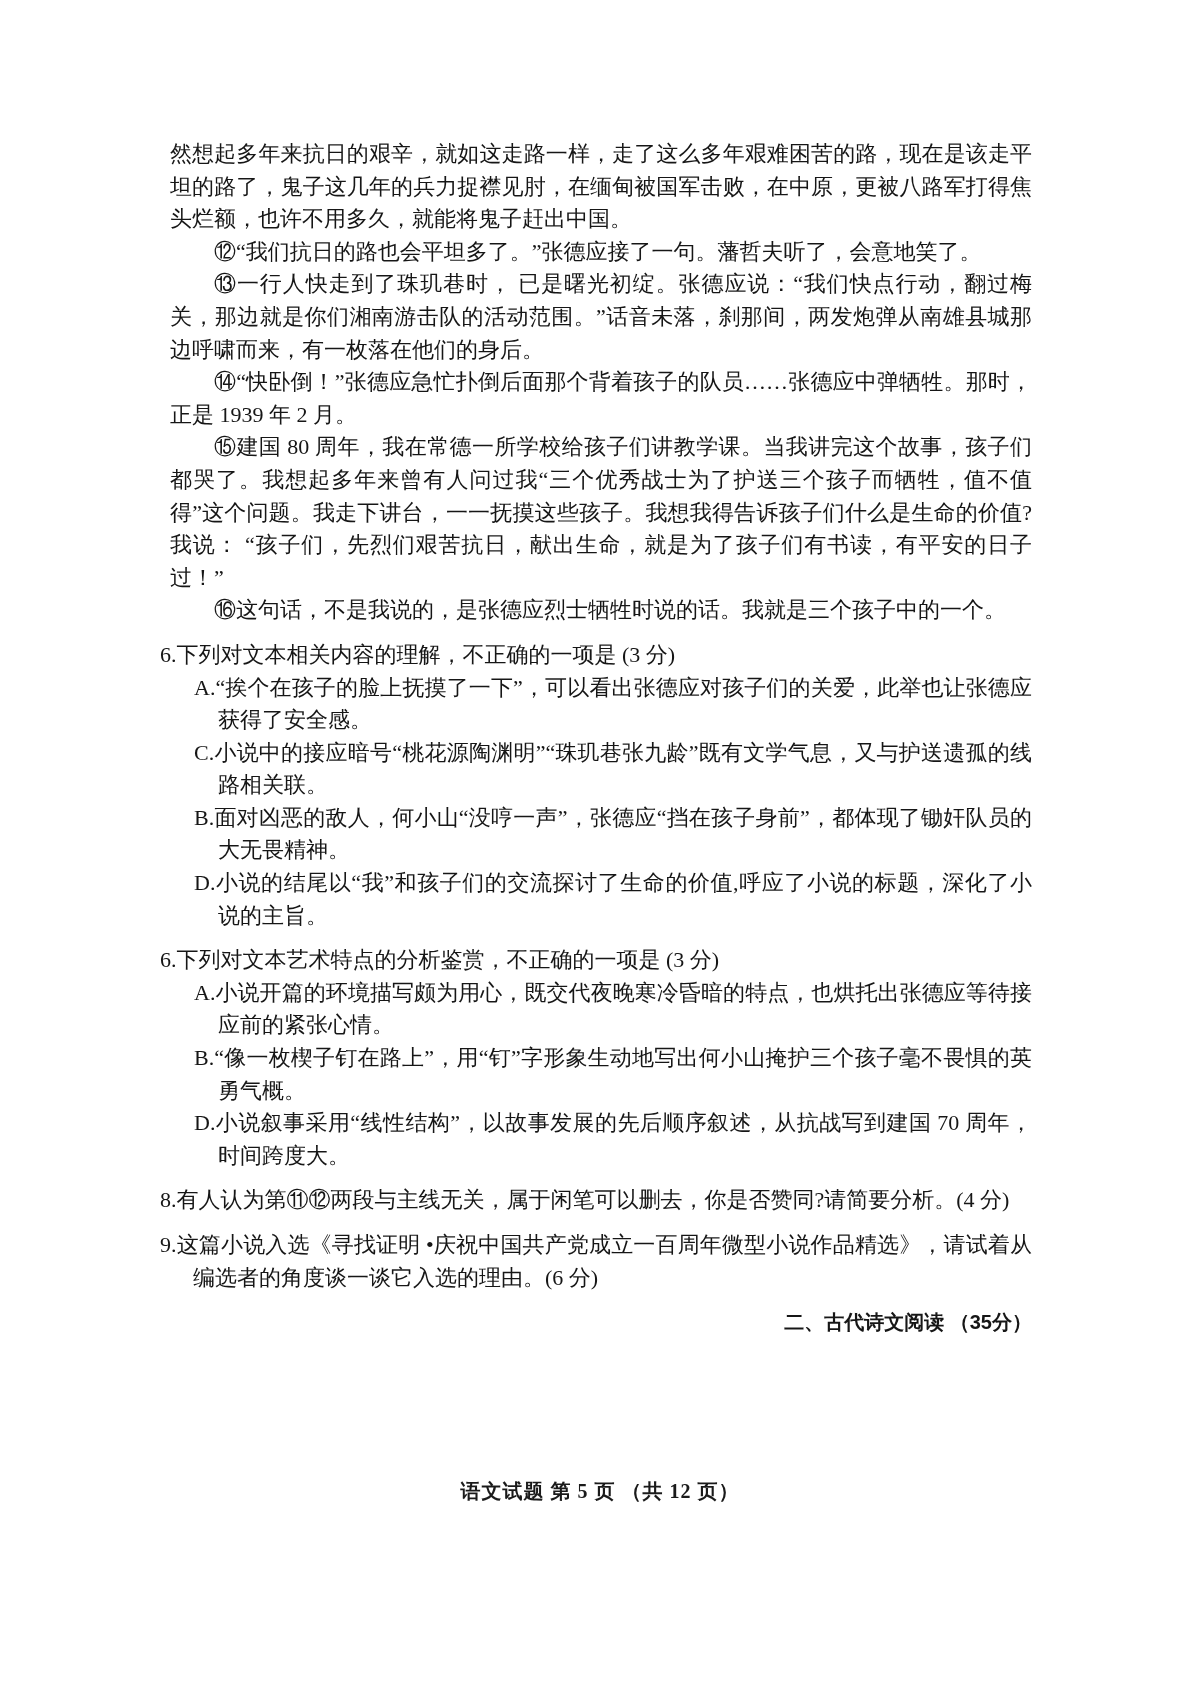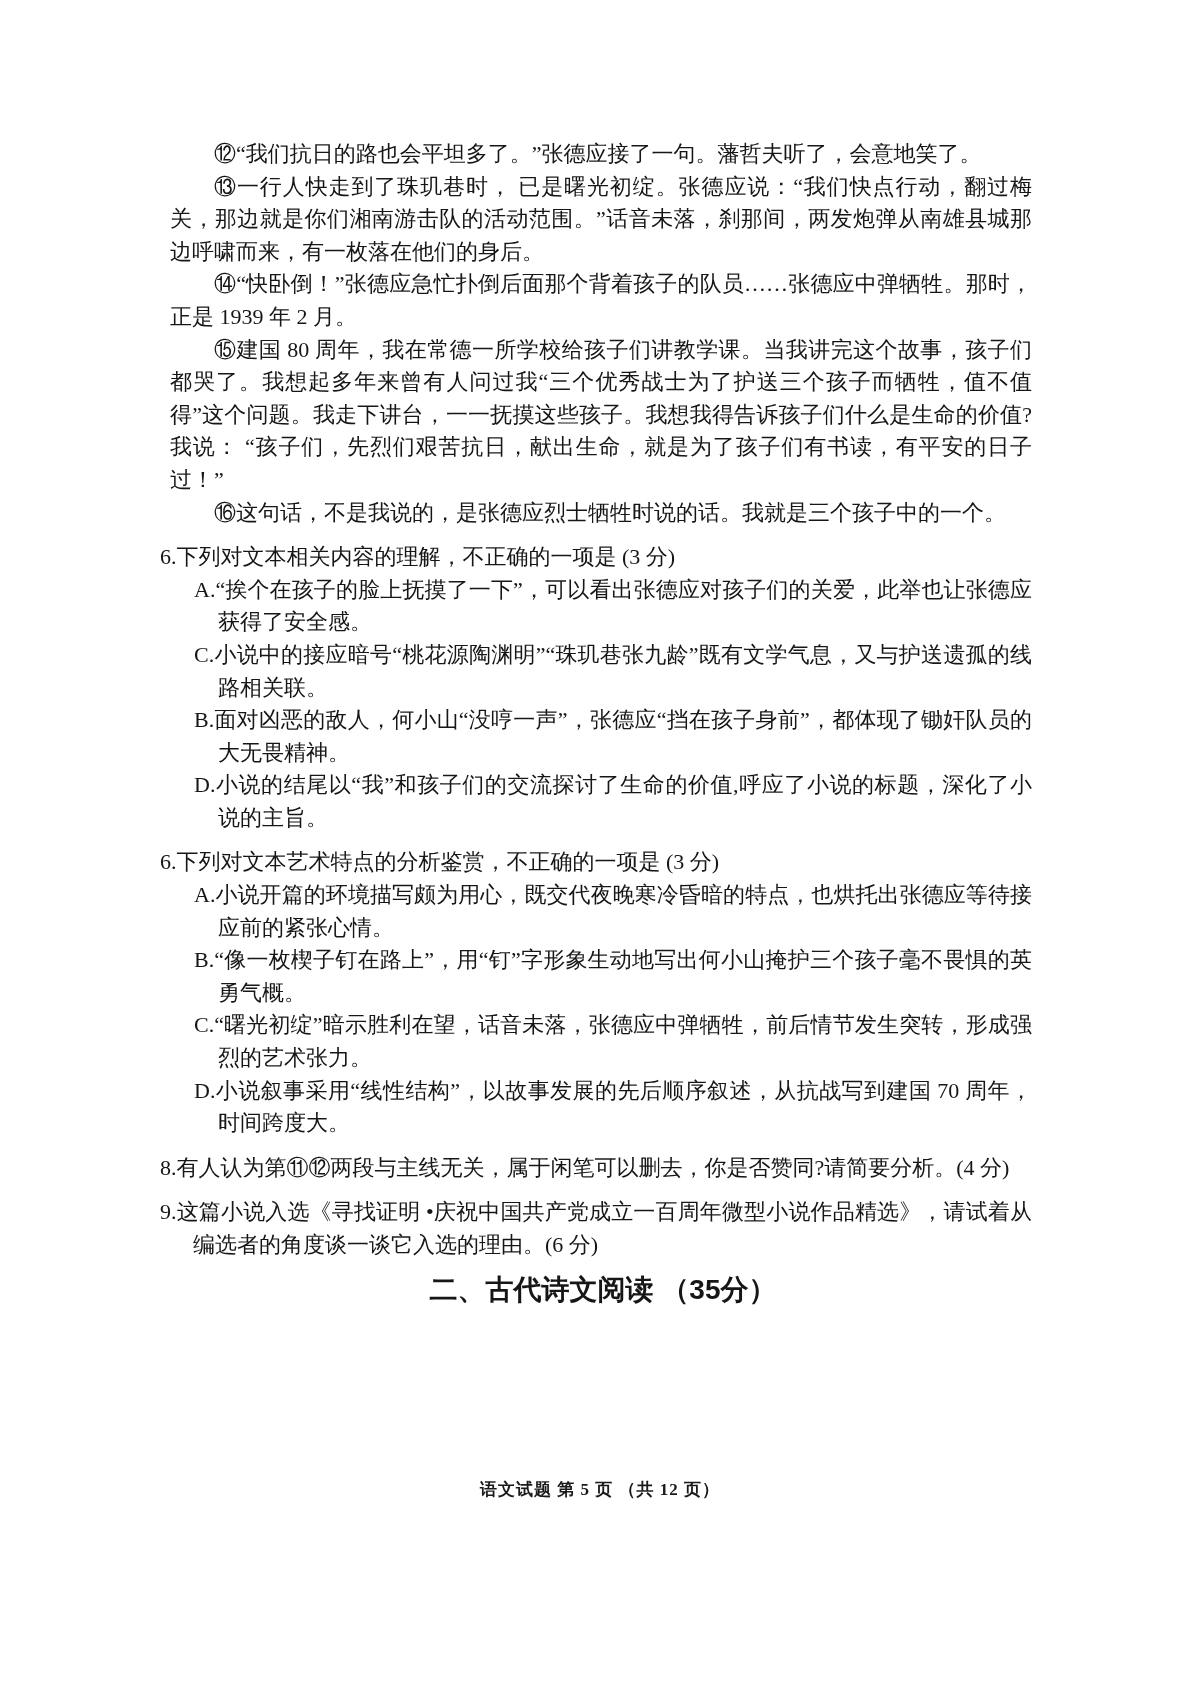--- a/index.html
+++ b/index.html
@@ -45,62 +45,62 @@
     text-indent: -33px;
   }
   .option {
     margin: 0 0 0 -10px;
     padding-left: 58px;
     text-indent: -24px;
   }
   .section-header {
     font-family: "Liberation Sans", "DejaVu Sans", sans-serif;
     font-weight: bold;
-    font-size: 28px;
+    font-size: 20px;
     margin: 12px 0 12px 4px;
-    text-align: center;
+    text-align: right;
   }
   .footer {
     position: absolute;
     top: 1478px;
     left: 0;
     width: 100%;
     text-align: center;
     font-family: "Liberation Serif", "DejaVu Serif", serif;
     font-weight: bold;
-    font-size: 17px;
+    font-size: 20px;
     letter-spacing: 1px;
     color: #1a1a1a;
   }
 </style>
 </head>
 <body>
 
 <div class="page">
   <div class="content">
 
+    <p class="para flush">然想起多年来抗日的艰辛，就如这走路一样，走了这么多年艰难困苦的路，现在是该走平坦的路了，鬼子这几年的兵力捉襟见肘，在缅甸被国军击败，在中原，更被八路军打得焦头烂额，也许不用多久，就能将鬼子赶出中国。</p>
     <p class="para">⑫“我们抗日的路也会平坦多了。”张德应接了一句。藩哲夫听了，会意地笑了。</p>
     <p class="para">⑬一行人快走到了珠玑巷时， 已是曙光初绽。张德应说：“我们快点行动，翻过梅关，那边就是你们湘南游击队的活动范围。”话音未落，刹那间，两发炮弹从南雄县城那边呼啸而来，有一枚落在他们的身后。</p>
     <p class="para">⑭“快卧倒！”张德应急忙扑倒后面那个背着孩子的队员……张德应中弹牺牲。那时，正是 1939 年 2 月。</p>
     <p class="para">⑮建国 80 周年，我在常德一所学校给孩子们讲教学课。当我讲完这个故事，孩子们都哭了。我想起多年来曾有人问过我“三个优秀战士为了护送三个孩子而牺牲，值不值得”这个问题。我走下讲台，一一抚摸这些孩子。我想我得告诉孩子们什么是生命的价值?我说： “孩子们，先烈们艰苦抗日，献出生命，就是为了孩子们有书读，有平安的日子过！”</p>
     <p class="para">⑯这句话，不是我说的，是张德应烈士牺牲时说的话。我就是三个孩子中的一个。</p>
 
     <div class="question">
       <p class="stem">6.下列对文本相关内容的理解，不正确的一项是 (3 分)</p>
       <p class="option">A.“挨个在孩子的脸上抚摸了一下”，可以看出张德应对孩子们的关爱，此举也让张德应获得了安全感。</p>
       <p class="option">C.小说中的接应暗号“桃花源陶渊明”“珠玑巷张九龄”既有文学气息，又与护送遗孤的线路相关联。</p>
       <p class="option">B.面对凶恶的敌人，何小山“没哼一声”，张德应“挡在孩子身前”，都体现了锄奸队员的大无畏精神。</p>
       <p class="option">D.小说的结尾以“我”和孩子们的交流探讨了生命的价值,呼应了小说的标题，深化了小说的主旨。</p>
     </div>
 
     <div class="question">
       <p class="stem">6.下列对文本艺术特点的分析鉴赏，不正确的一项是 (3 分)</p>
       <p class="option">A.小说开篇的环境描写颇为用心，既交代夜晚寒冷昏暗的特点，也烘托出张德应等待接应前的紧张心情。</p>
       <p class="option">B.“像一枚楔子钉在路上”，用“钉”字形象生动地写出何小山掩护三个孩子毫不畏惧的英勇气概。</p>
-      <p class="option">C.“曙光初绽”暗示胜利在望，话音未落，张德应中弹牺牲，前后情节发生突转，形成强烈的艺术张力。</p>
       <p class="option">D.小说叙事采用“线性结构”，以故事发展的先后顺序叙述，从抗战写到建国 70 周年，时间跨度大。</p>
     </div>
 
     <div class="question">
       <p class="stem hang">8.有人认为第⑪⑫两段与主线无关，属于闲笔可以删去，你是否赞同?请简要分析。(4 分)</p>
     </div>
 
     <div class="question">
       <p class="stem hang">9.这篇小说入选《寻找证明 •庆祝中国共产党成立一百周年微型小说作品精选》，请试着从编选者的角度谈一谈它入选的理由。(6 分)</p>
     </div>

